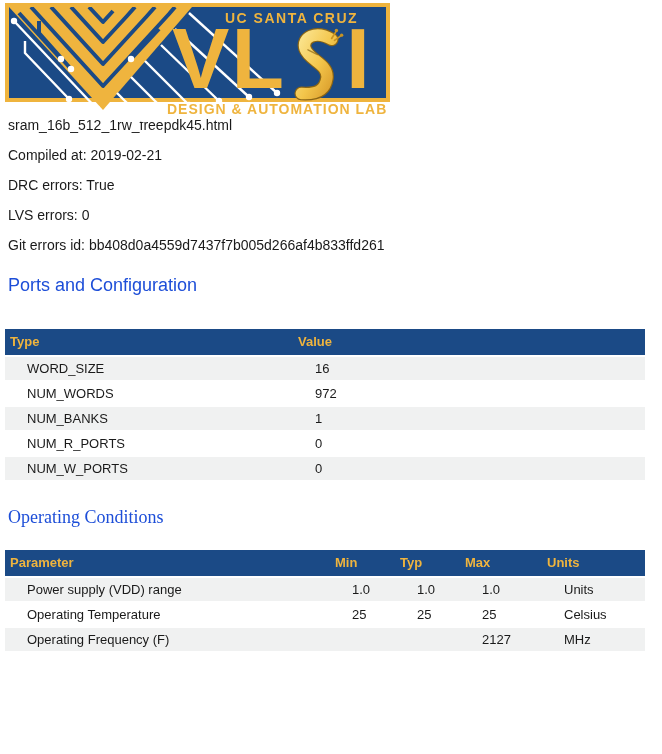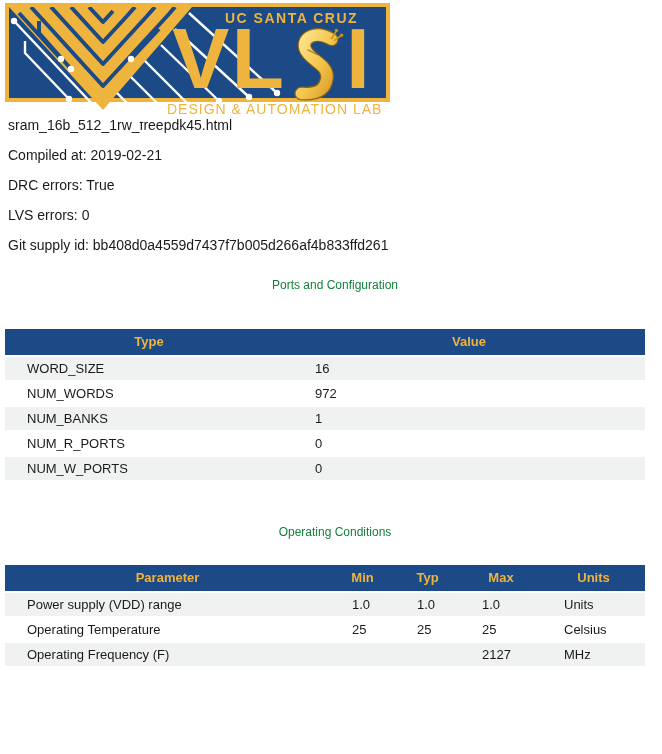--- a/index.html
+++ b/index.html
@@ -25,38 +25,38 @@
     font-weight:bold;font-size:14px;letter-spacing:1.5px;white-space:nowrap;
   }
   .logo-vlsi{
     position:absolute;left:163px;top:2px;display:flex;align-items:flex-start;
     color:var(--brand-gold);font-weight:bold;font-size:86px;letter-spacing:2px;
     white-space:nowrap;
   }
   .slug{width:55px;height:76px;margin:18px 2px 0 3px;}
   .logo-lab{
     position:absolute;left:158px;top:94px;color:var(--brand-gold);
-    font-weight:normal;font-size:14px;letter-spacing:1px;white-space:nowrap;
+    font-weight:bold;font-size:14px;letter-spacing:1px;white-space:nowrap;
   }
   
   .meta{margin:15px 0 0 8px;}
   .meta p{margin:0 12px 13px 0;font-size:14px;line-height:17px;}
   
-  h2{font-weight:400;font-size:12px;line-height:23px;margin:0 0 0 8px;color:#15803d;text-align:center;}
+  h2{font-weight:400;font-size:18px;line-height:23px;margin:0 0 0 8px;color:#1d4ed8;}
   .h-ports{margin-top:20px;}
-  .h-oper{margin-top:41px;}
+  .h-oper{margin-top:26px;font-family:Liberation Serif, serif;}
   
   table{
     border-collapse:collapse;table-layout:fixed;width:640px;
     margin:32px 0 0 5px;font-size:13px;
   }
   table.t2{margin-top:21px;}
   th{
     background:var(--brand-blue);color:var(--brand-gold);font-weight:bold;
-    text-align:center;padding:5px;line-height:16px;font-size:13px;
+    text-align:left;padding:5px;line-height:16px;font-size:13px;
   }
   td{padding:4px 22px;line-height:15px;border-top:2px solid #fff;}
   tbody tr:nth-child(odd){background:var(--row-alt);}
   sup{font-size:10px;line-height:0;}
   .t1 .col-a{width:288px;}
   .t2 .col-a{width:325px;}
   .t2 .col-b{width:65px;}
   .t2 .col-c{width:65px;}
   .t2 .col-d{width:82px;}
 </style>
@@ -129,21 +129,21 @@
     </div>
 
     <div class="logo-lab">DESIGN &amp; AUTOMATION LAB</div>
   </div>
 
   <div class="meta">
     <p>sram_16b_512_1rw_freepdk45.html</p>
     <p>Compiled at: 2019-02-21</p>
     <p>DRC errors: True</p>
     <p>LVS errors: 0</p>
-    <p>Git supply id: bb408d0a4559d7437f7b005d266af4b833ffd261</p>
+    <p>Git errors id: bb408d0a4559d7437f7b005d266af4b833ffd261</p>
   </div>
 
   <h2 class="h-ports">Ports and Configuration</h2>
 
   <table class="t1">
     <colgroup>
         <col class="col-a">
         <col>
       </colgroup>
     <thead>

